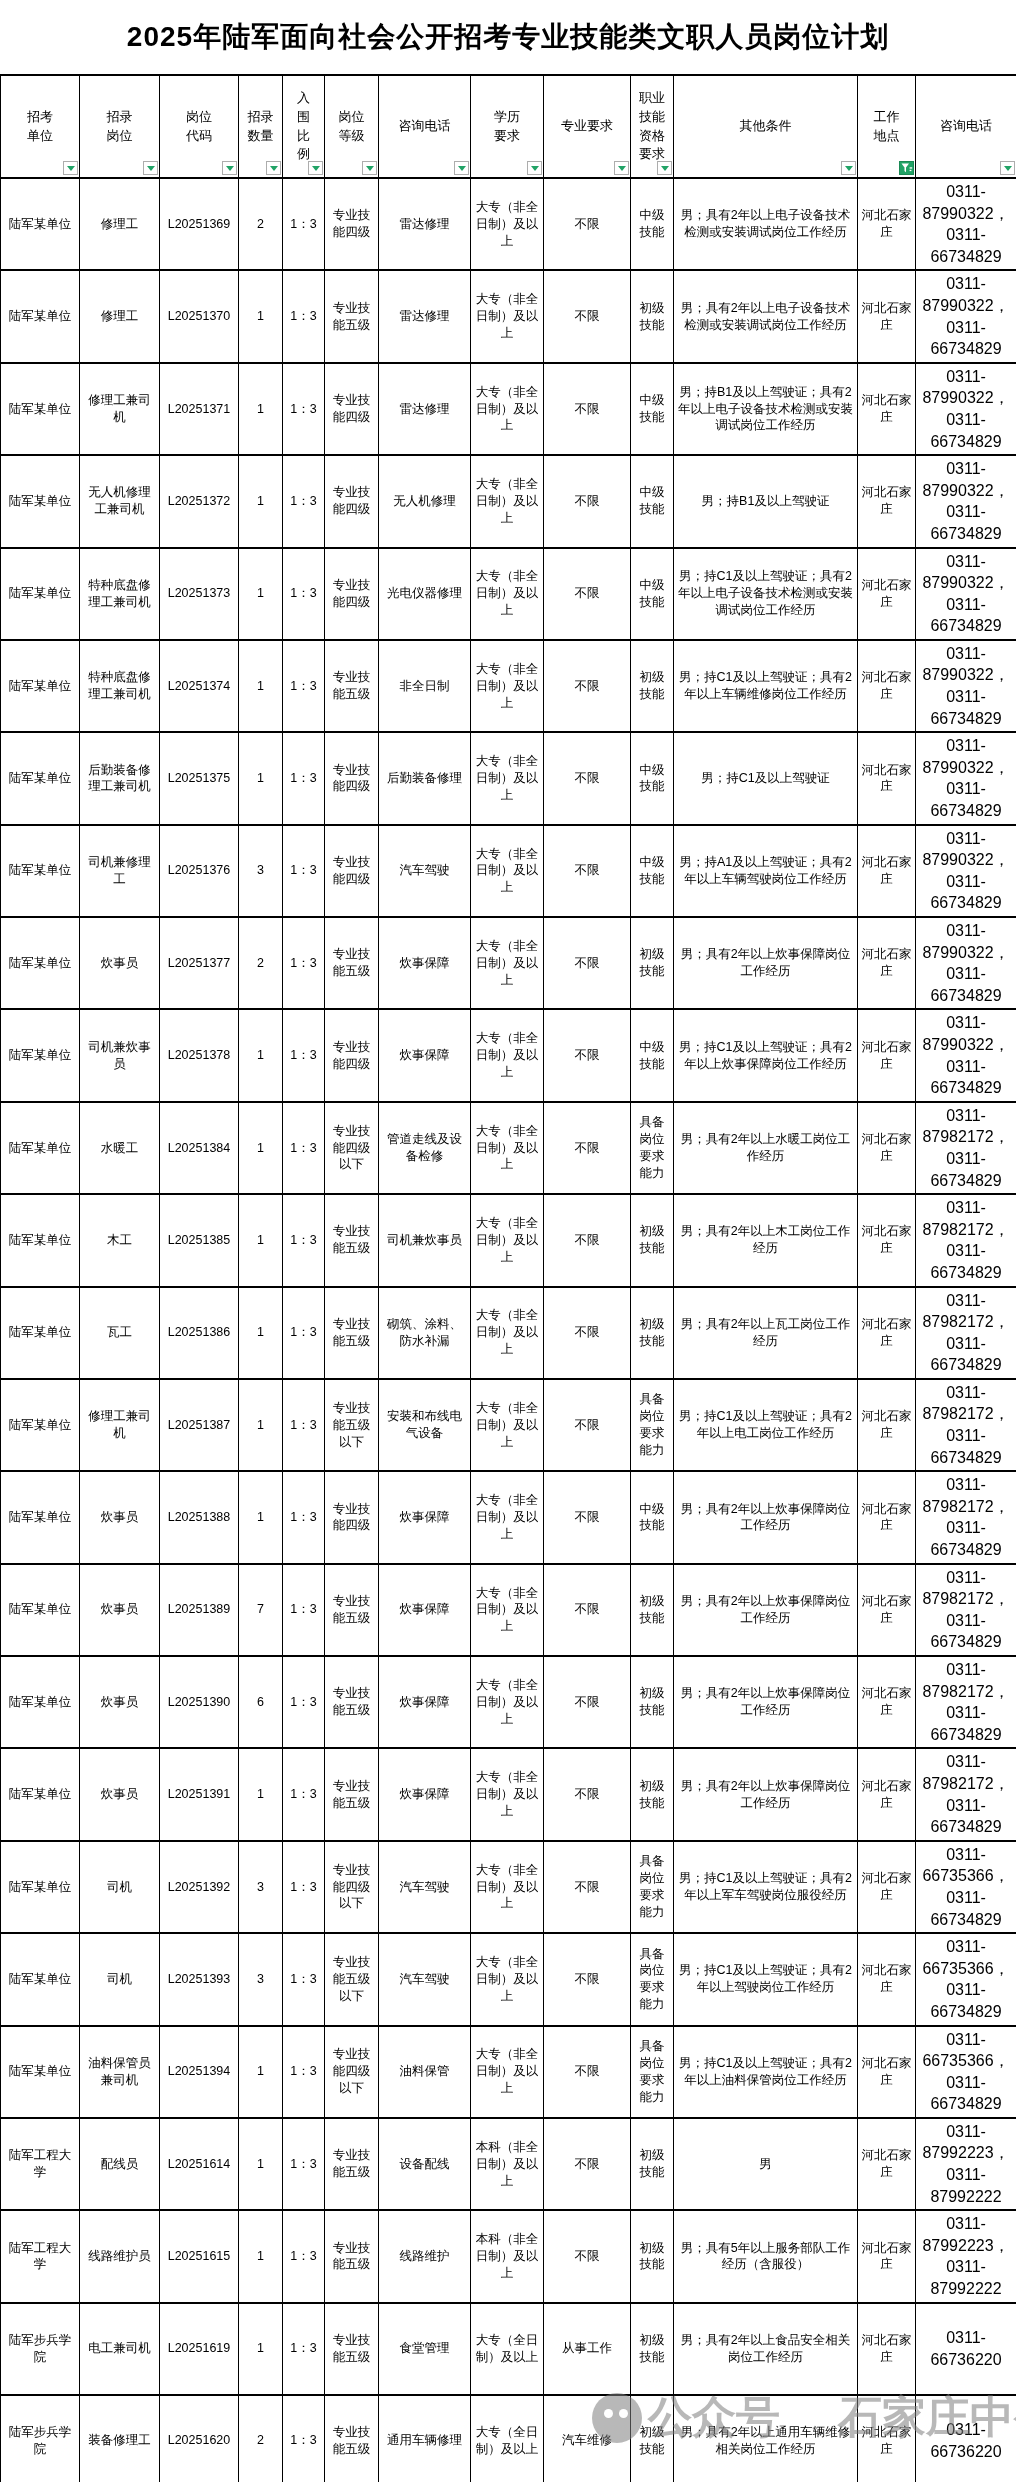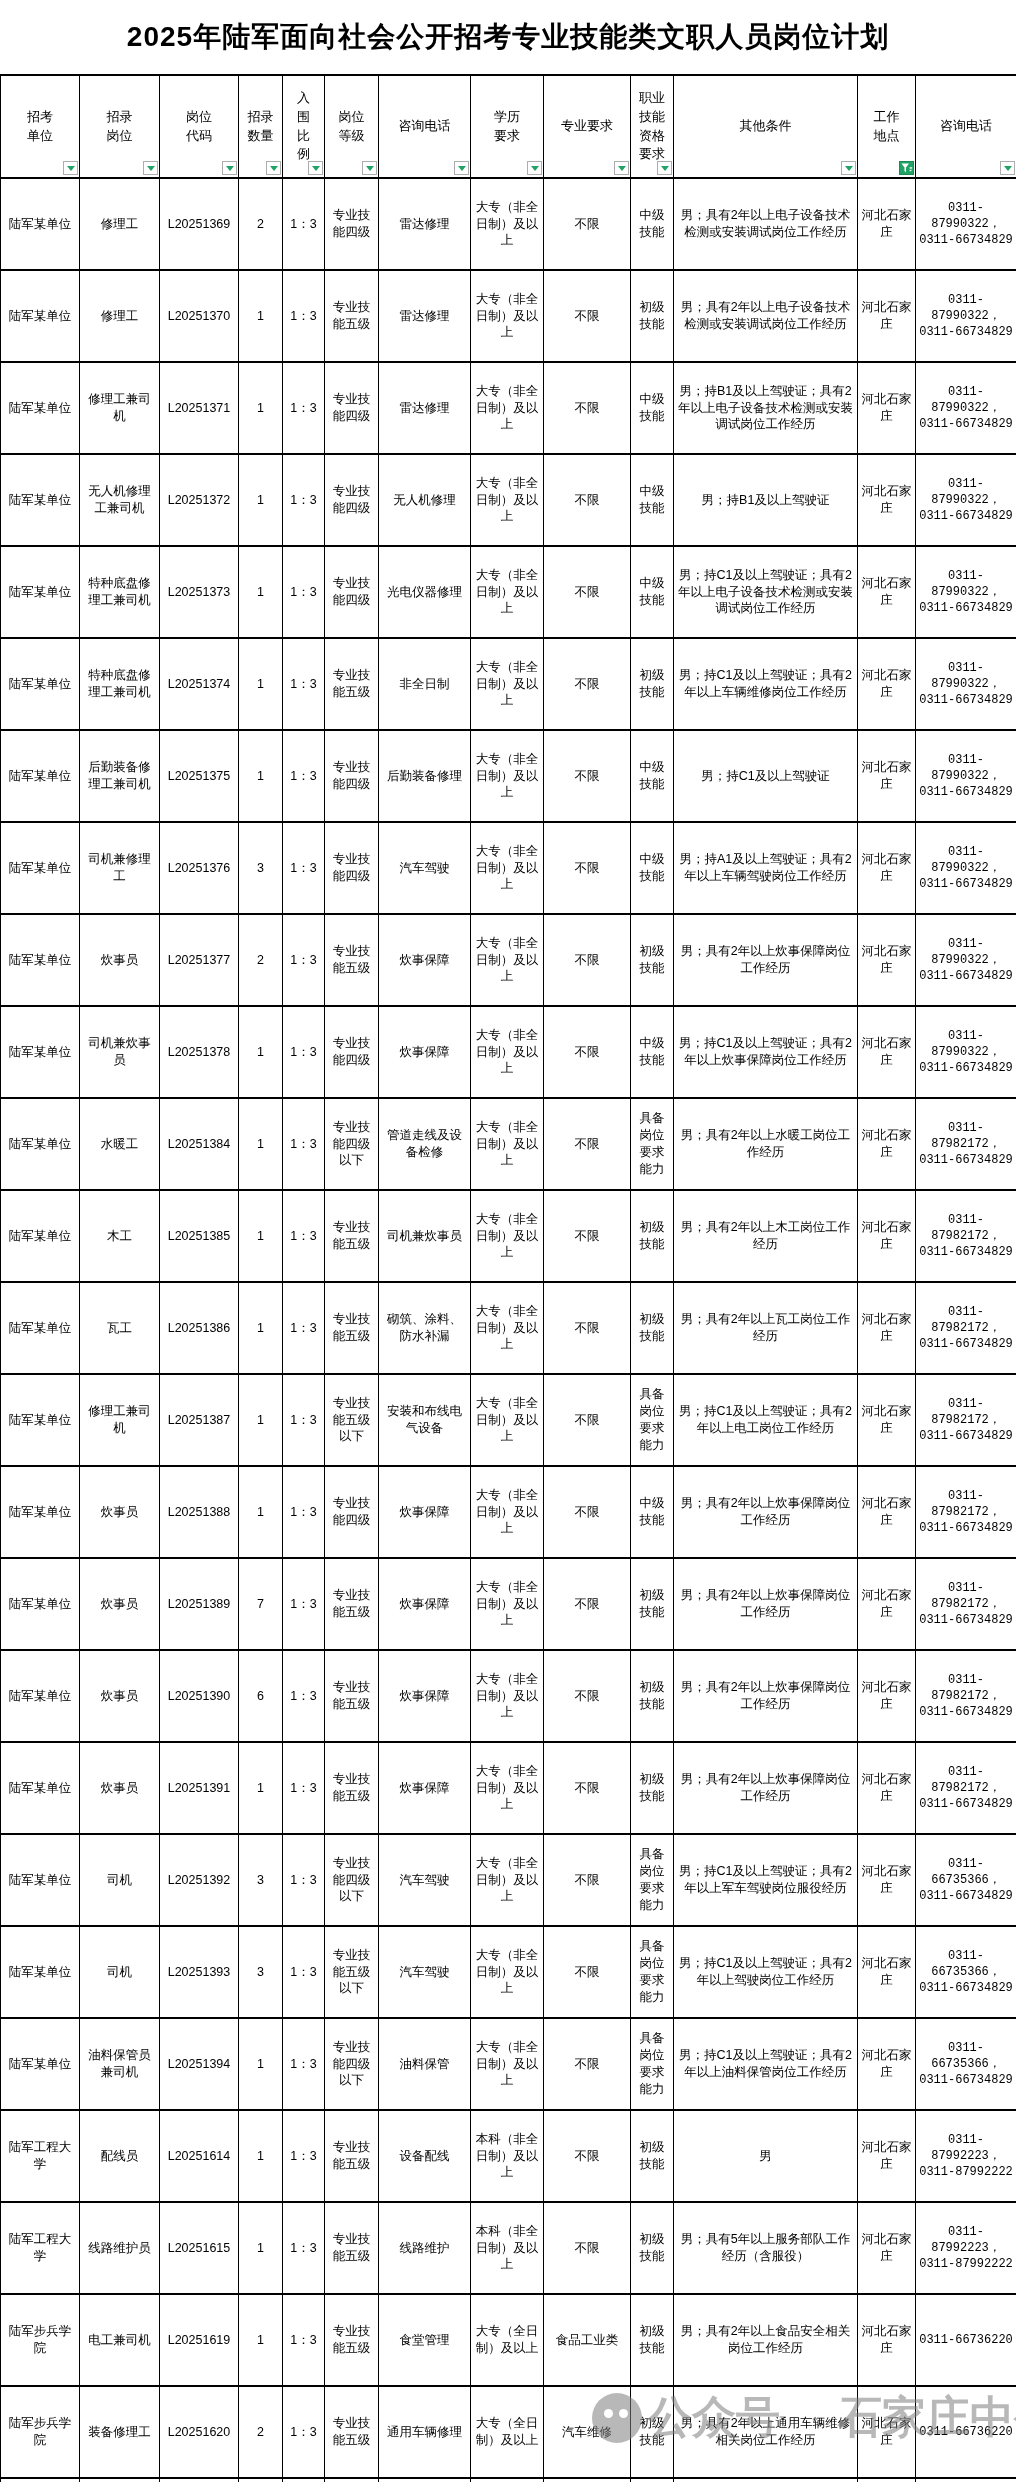--- a/index.html
+++ b/index.html
@@ -9,21 +9,21 @@
          font-size:28px;font-weight:bold;letter-spacing:1px;white-space:nowrap;text-align:center;}
   table{border-collapse:collapse;table-layout:fixed;width:1016px;background:#fff;}
   th,td{border-left:1px solid #000;border-right:1px solid #000;
         border-top:2px solid #000;border-bottom:2px solid #000;
         overflow:hidden;word-break:break-word;}
   th{height:85px;font-weight:normal;font-size:13px;line-height:1.45;text-align:center;
      vertical-align:middle;position:relative;padding:8px;white-space:pre-line;}
   td{height:86px;font-size:12.5px;line-height:1.35;text-align:center;vertical-align:middle;
      padding:2px 3px;}
   td.left{text-align:center;}
-  td.phone{font-size:12px;font-family:Liberation Mono, monospace;}
+  td.phone{font-size:16px;}
   
   .filter-btn{position:absolute;right:1px;bottom:2px;width:15px;height:14px;background:#fff;
       border:1px solid #adadad;display:flex;align-items:center;justify-content:center;
       padding:0;cursor:pointer;box-sizing:border-box;}
   .filter-btn .tri{width:0;height:0;border-left:4px solid transparent;
       border-right:4px solid transparent;border-top:5px solid #21A366;display:block;}
   .filter-btn.active{background:#21A366;border-color:#1b8a55;}
   .filter-btn.active svg{display:block;}
   
   .watermark{position:absolute;left:592px;top:2388px;display:flex;align-items:center;
@@ -439,21 +439,21 @@
         </tr>
         <tr>
           <td>陆军步兵学院</td>
           <td>电工兼司机</td>
           <td>L20251619</td>
           <td>1</td>
           <td>1：3</td>
           <td>专业技能五级</td>
           <td>食堂管理</td>
           <td>大专（全日制）及以上</td>
-          <td>食品工业类</td>
+          <td>从事工作</td>
           <td>初级技能</td>
           <td class="left">男；具有2年以上食品安全相关岗位工作经历</td>
           <td>河北石家庄</td>
           <td class="phone">0311-66736220</td>
         </tr>
         <tr>
           <td>陆军步兵学院</td>
           <td>装备修理工</td>
           <td>L20251620</td>
           <td>2</td>

